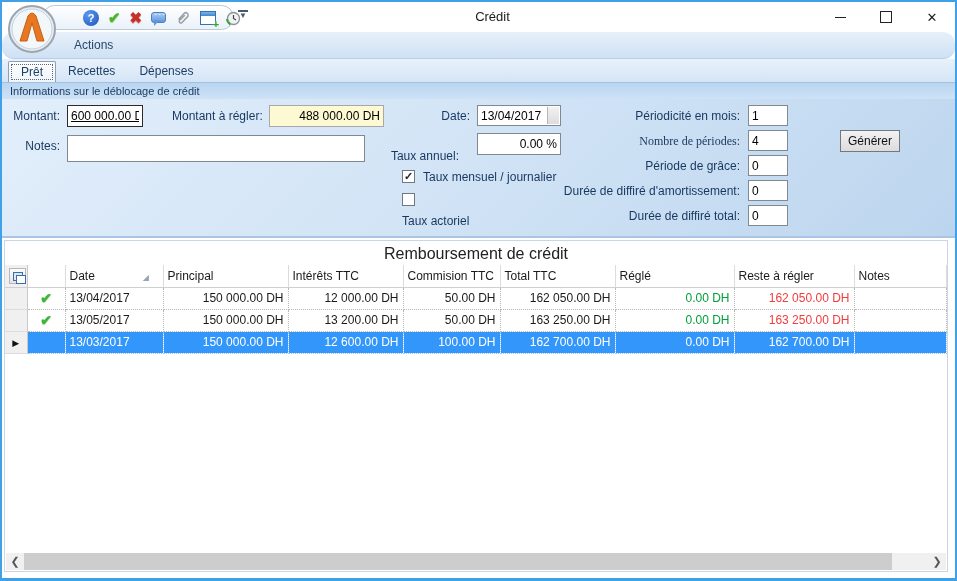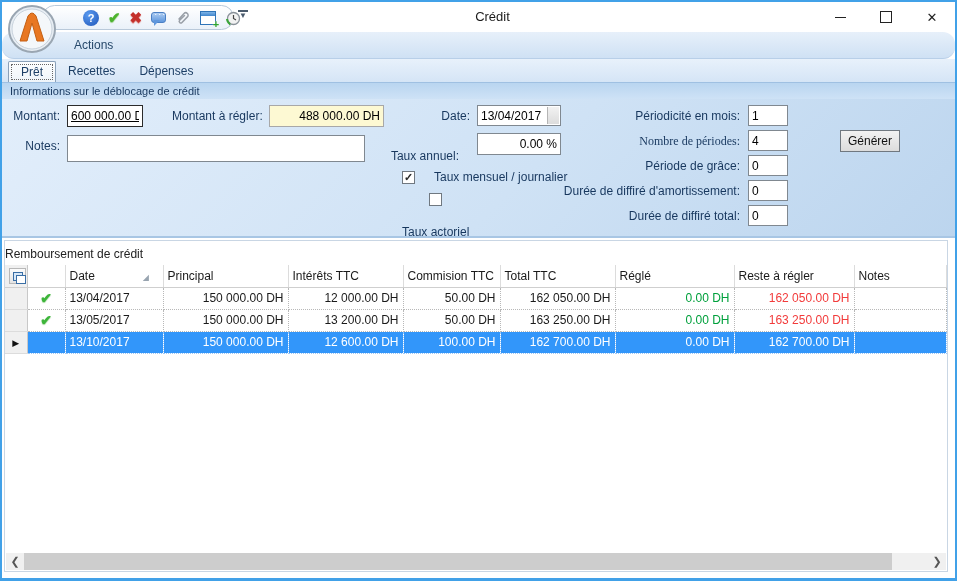--- a/index.html
+++ b/index.html
@@ -69,33 +69,33 @@
   .lbl { position:absolute; font-size:12px; color:#17375e; text-align:right; white-space:nowrap; }
   .tbox { position:absolute; border:1px solid #808890; background:#fff; font-size:12px; color:#000; padding:0 3px; }
   input.tbox { height:22px; }
   .num-r { text-align:right; }
   .tbox.focused { border:1px solid #2b2b2b; }
   .tbox.ro-yellow { background:#fdf9d3; border-color:#a8a8a8; }
   .date-wrap { position:absolute; left:475px; top:6px; width:84px; height:21px; border:1px solid #808890; background:#fff; display:flex; }
   .date-wrap input { flex:1; border:none; font-size:12px; padding:0 3px; min-width:0; outline:none; }
   .date-btn { width:12px; background:linear-gradient(#f2f2f2,#dcdcdc); border-left:1px solid #b5b5b5; margin:1px; }
   textarea.tbox { resize:none; }
-  .cb-row { position:absolute; display:flex; align-items:center; gap:19px; font-size:12px; color:#17375e; }
+  .cb-row { position:absolute; display:flex; gap:8px; font-size:12px; color:#17375e; }
   .cb { width:13px; height:13px; border:1px solid #707880; background:#fff; display:flex; align-items:center; justify-content:center; font-size:11px; color:#2a2a2a; }
   .cb.checked::after { content:"✓"; font-weight:bold; line-height:11px; }
   .btn {
     position:absolute; font-size:12px; color:#111; background:linear-gradient(#f2f2f2,#dcdcdc);
     border:1px solid #707880; text-align:center; cursor:default;
   }
   
   .grid-panel {
     position:absolute; top:238px; left:2px; width:944px; height:332px;
     background:#fff; border:1px solid #c9d6e4;
   }
-  .grid-caption { height:24px; line-height:26px; text-align:left; font-size:12px; color:#222; }
+  .grid-caption { height:24px; line-height:26px; text-align:center; font-size:16px; color:#222; }
   table.grid { border-collapse:collapse; table-layout:fixed; width:100%; font-size:12px; color:#1a1a1a; }
   table.grid th, table.grid td { height:22px; padding:0 4px; overflow:hidden; white-space:nowrap; }
   th { font-weight:normal; text-align:left; border-right:1px solid #dcdcdc; border-bottom:1px solid #cfcfcf; background:#fff;margin-top:47px; }
   th.corner { background:#f0f0f0; border-right:1px solid #c8c8c8; padding:0 2px; }
   .corner-btn { width:17px; height:16px; border:1px solid #b8b8b8; background:linear-gradient(#fcfcfc,#e4e4e4); position:relative; }
   .corner-btn::before { content:""; position:absolute; left:3px; top:3px; width:8px; height:7px; border:1px solid #3a6ea5; background:#d8e8f8; }
   .corner-btn::after { content:""; position:absolute; left:6px; top:6px; width:8px; height:7px; border:1px solid #3a6ea5; background:#fff; }
   td.rowhdr { background:#f0f0f0; border-right:1px solid #c8c8c8; border-bottom:1px solid #dcdcdc; text-align:center; padding:0; }
   td.cell { border-right:1px dotted #b8b8b8; border-bottom:1px dotted #b8b8b8; }
   td.c-status { text-align:center; padding:0; }
@@ -264,21 +264,21 @@
     <td class="cell c-num">13 200.00 DH</td>
     <td class="cell c-num">50.00 DH</td>
     <td class="cell c-num">163 250.00 DH</td>
     <td class="cell c-num green">0.00 DH</td>
     <td class="cell c-num red">163 250.00 DH</td>
     <td class="cell"></td>
   </tr>
           <tr class="grid-row selected">
     <td class="rowhdr"><span class="sel-arrow">▶</span></td>
     <td class="cell c-status"></td>
-    <td class="cell">13/10/2017</td>
+    <td class="cell">13/03/2017</td>
     <td class="cell c-num">150 000.00 DH</td>
     <td class="cell c-num">12 600.00 DH</td>
     <td class="cell c-num">100.00 DH</td>
     <td class="cell c-num">162 700.00 DH</td>
     <td class="cell c-num green">0.00 DH</td>
     <td class="cell c-num red">162 700.00 DH</td>
     <td class="cell"></td>
   </tr>
         </tbody>
     </table>

